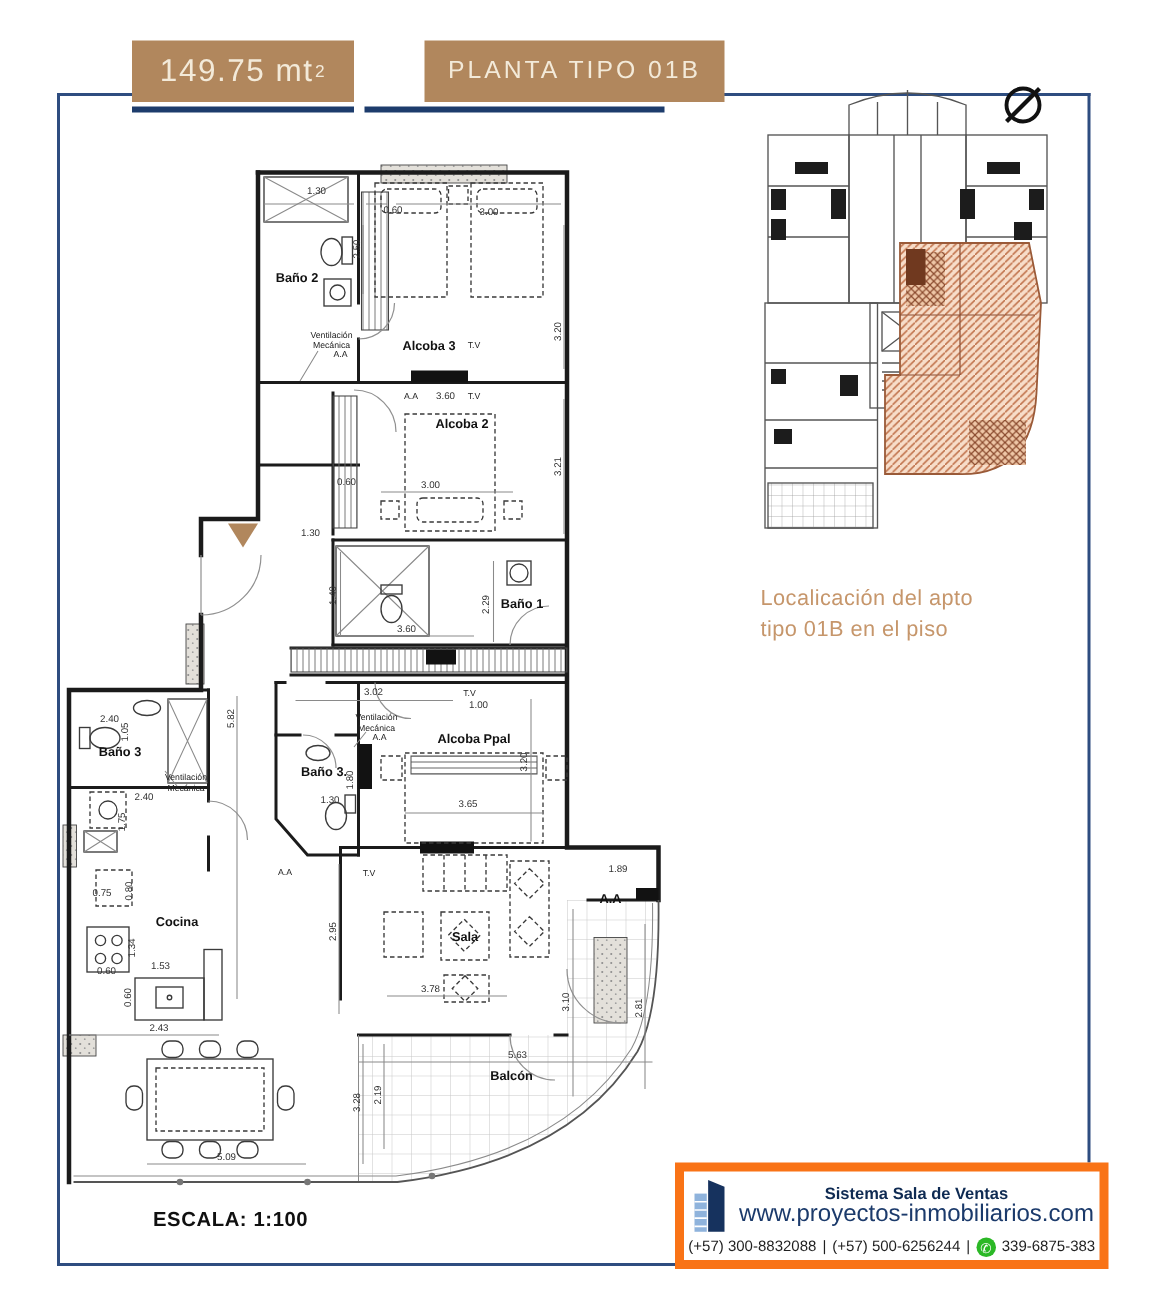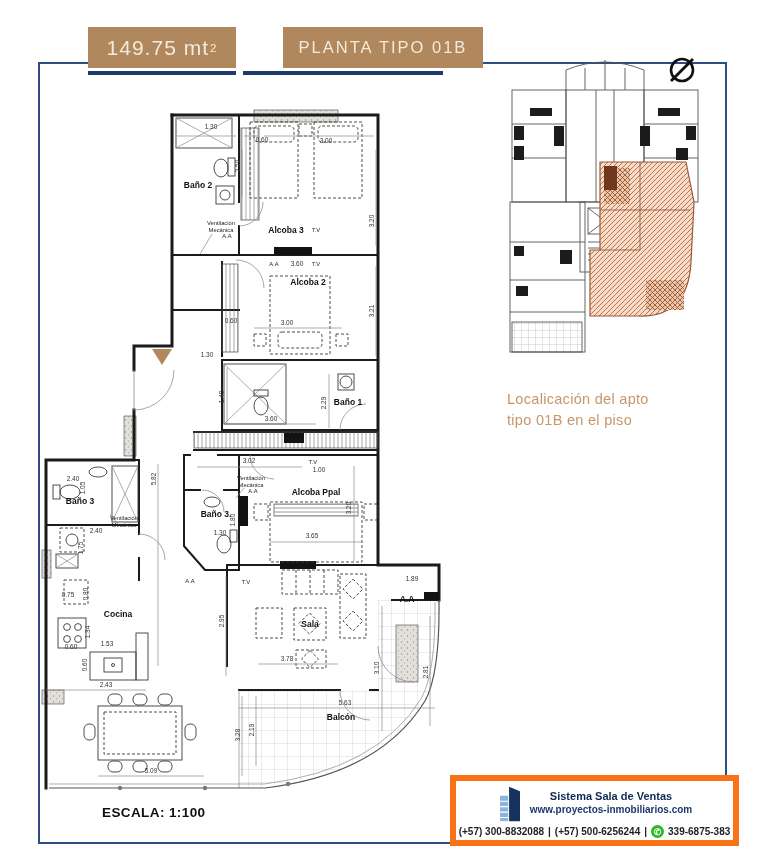--- a/index.html
+++ b/index.html
@@ -27,22 +27,22 @@
   .duct{fill:#121212;stroke:none;}
   .arc{stroke:#909090;stroke-width:0.8;fill:none;}
   .kp{stroke:#555;stroke-width:0.9;fill:none;}
   .kpb{fill:#1c1c1c;stroke:none;}
   
   .logo-box{position:absolute;border:6px solid #f97316;background:#fff;display:flex;
             flex-direction:column;align-items:center;justify-content:center;}
   .logo-row{display:flex;align-items:center;gap:7px;}
   .logo-texts{display:flex;flex-direction:column;align-items:center;line-height:14px;}
   .brand{font-weight:bold;font-size:11px;color:#0e2a52;}
-  .website{font-weight:bold;font-size:10px;color:#1b3a6b;}
-  .phones{font-weight:bold;font-size:10px;color:#1f1f1f;margin-top:2px;display:flex;
+  .website{font-weight:normal;font-size:16px;color:#1b3a6b;}
+  .phones{font-weight:normal;font-size:10px;color:#1f1f1f;margin-top:2px;display:flex;
           align-items:center;gap:4px;}
   .wa{display:inline-flex;width:13px;height:13px;border-radius:50%;background:#2bb826;color:#fff;
       font-size:9px;align-items:center;justify-content:center;}
 </style>
 </head>
 <body>
 
 <div class="page">
 
   <div class="frame-line" style="left:38px;top:62px;width:50px;height:2px;"></div>

